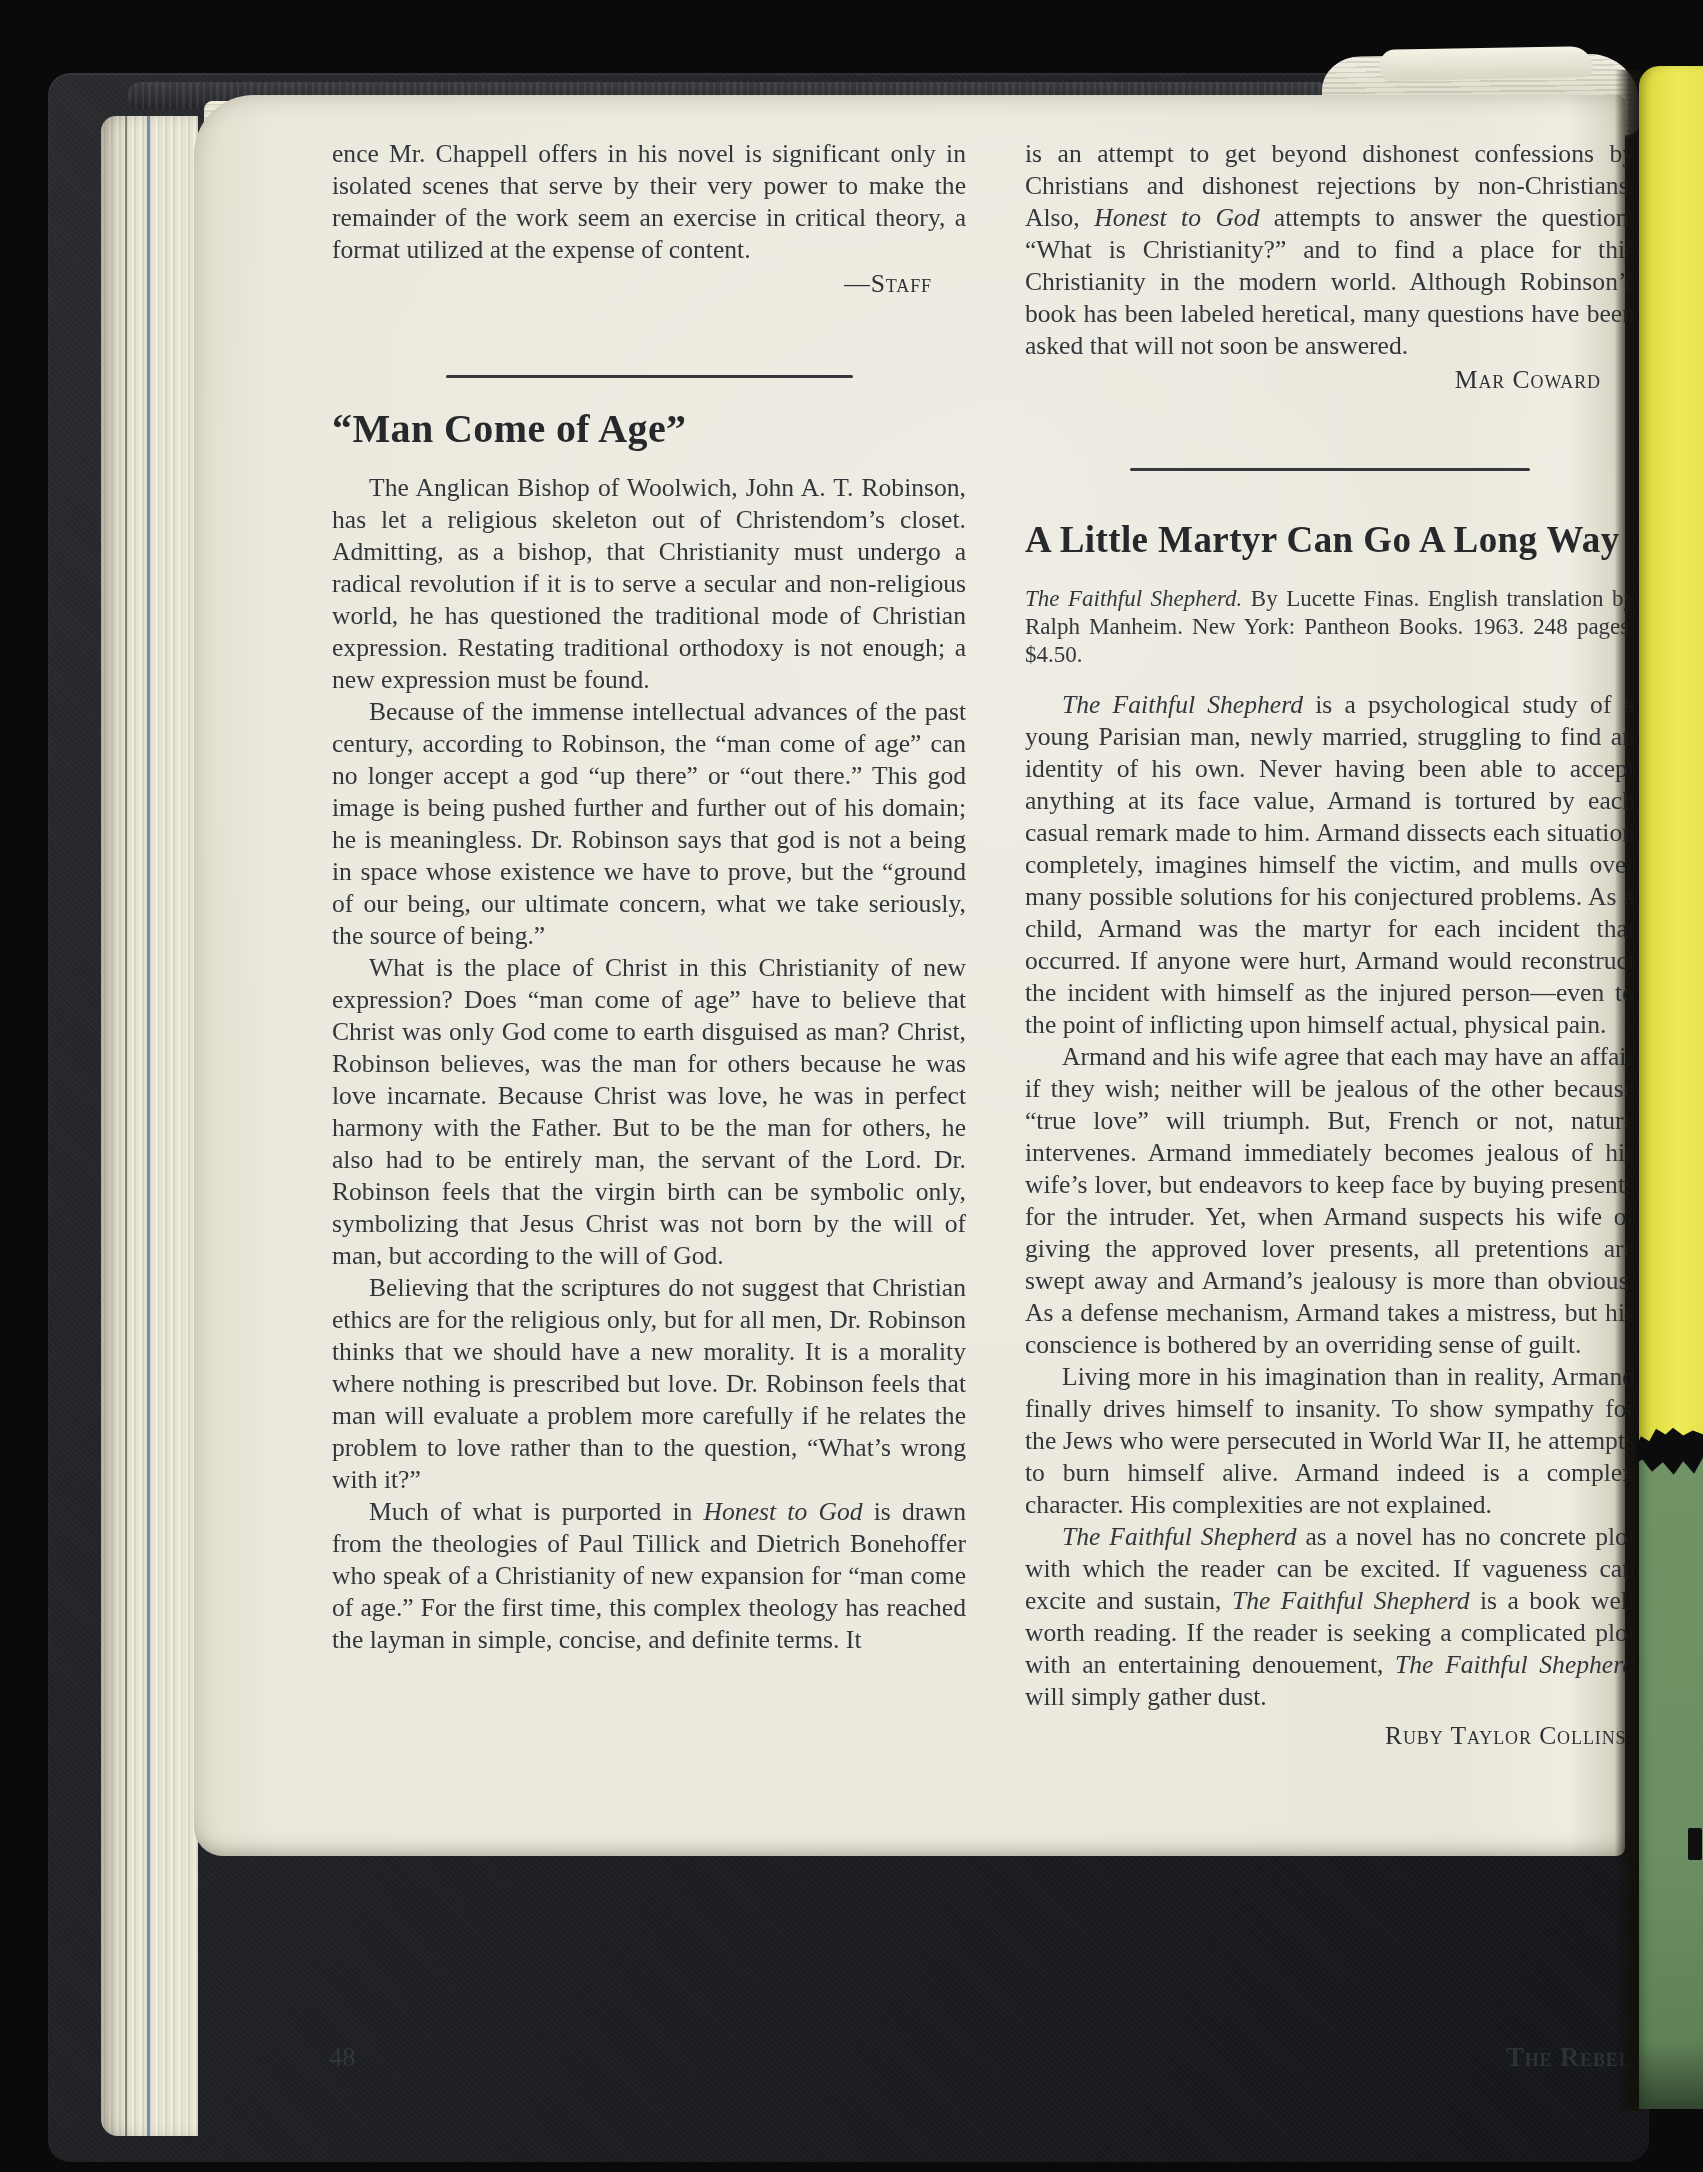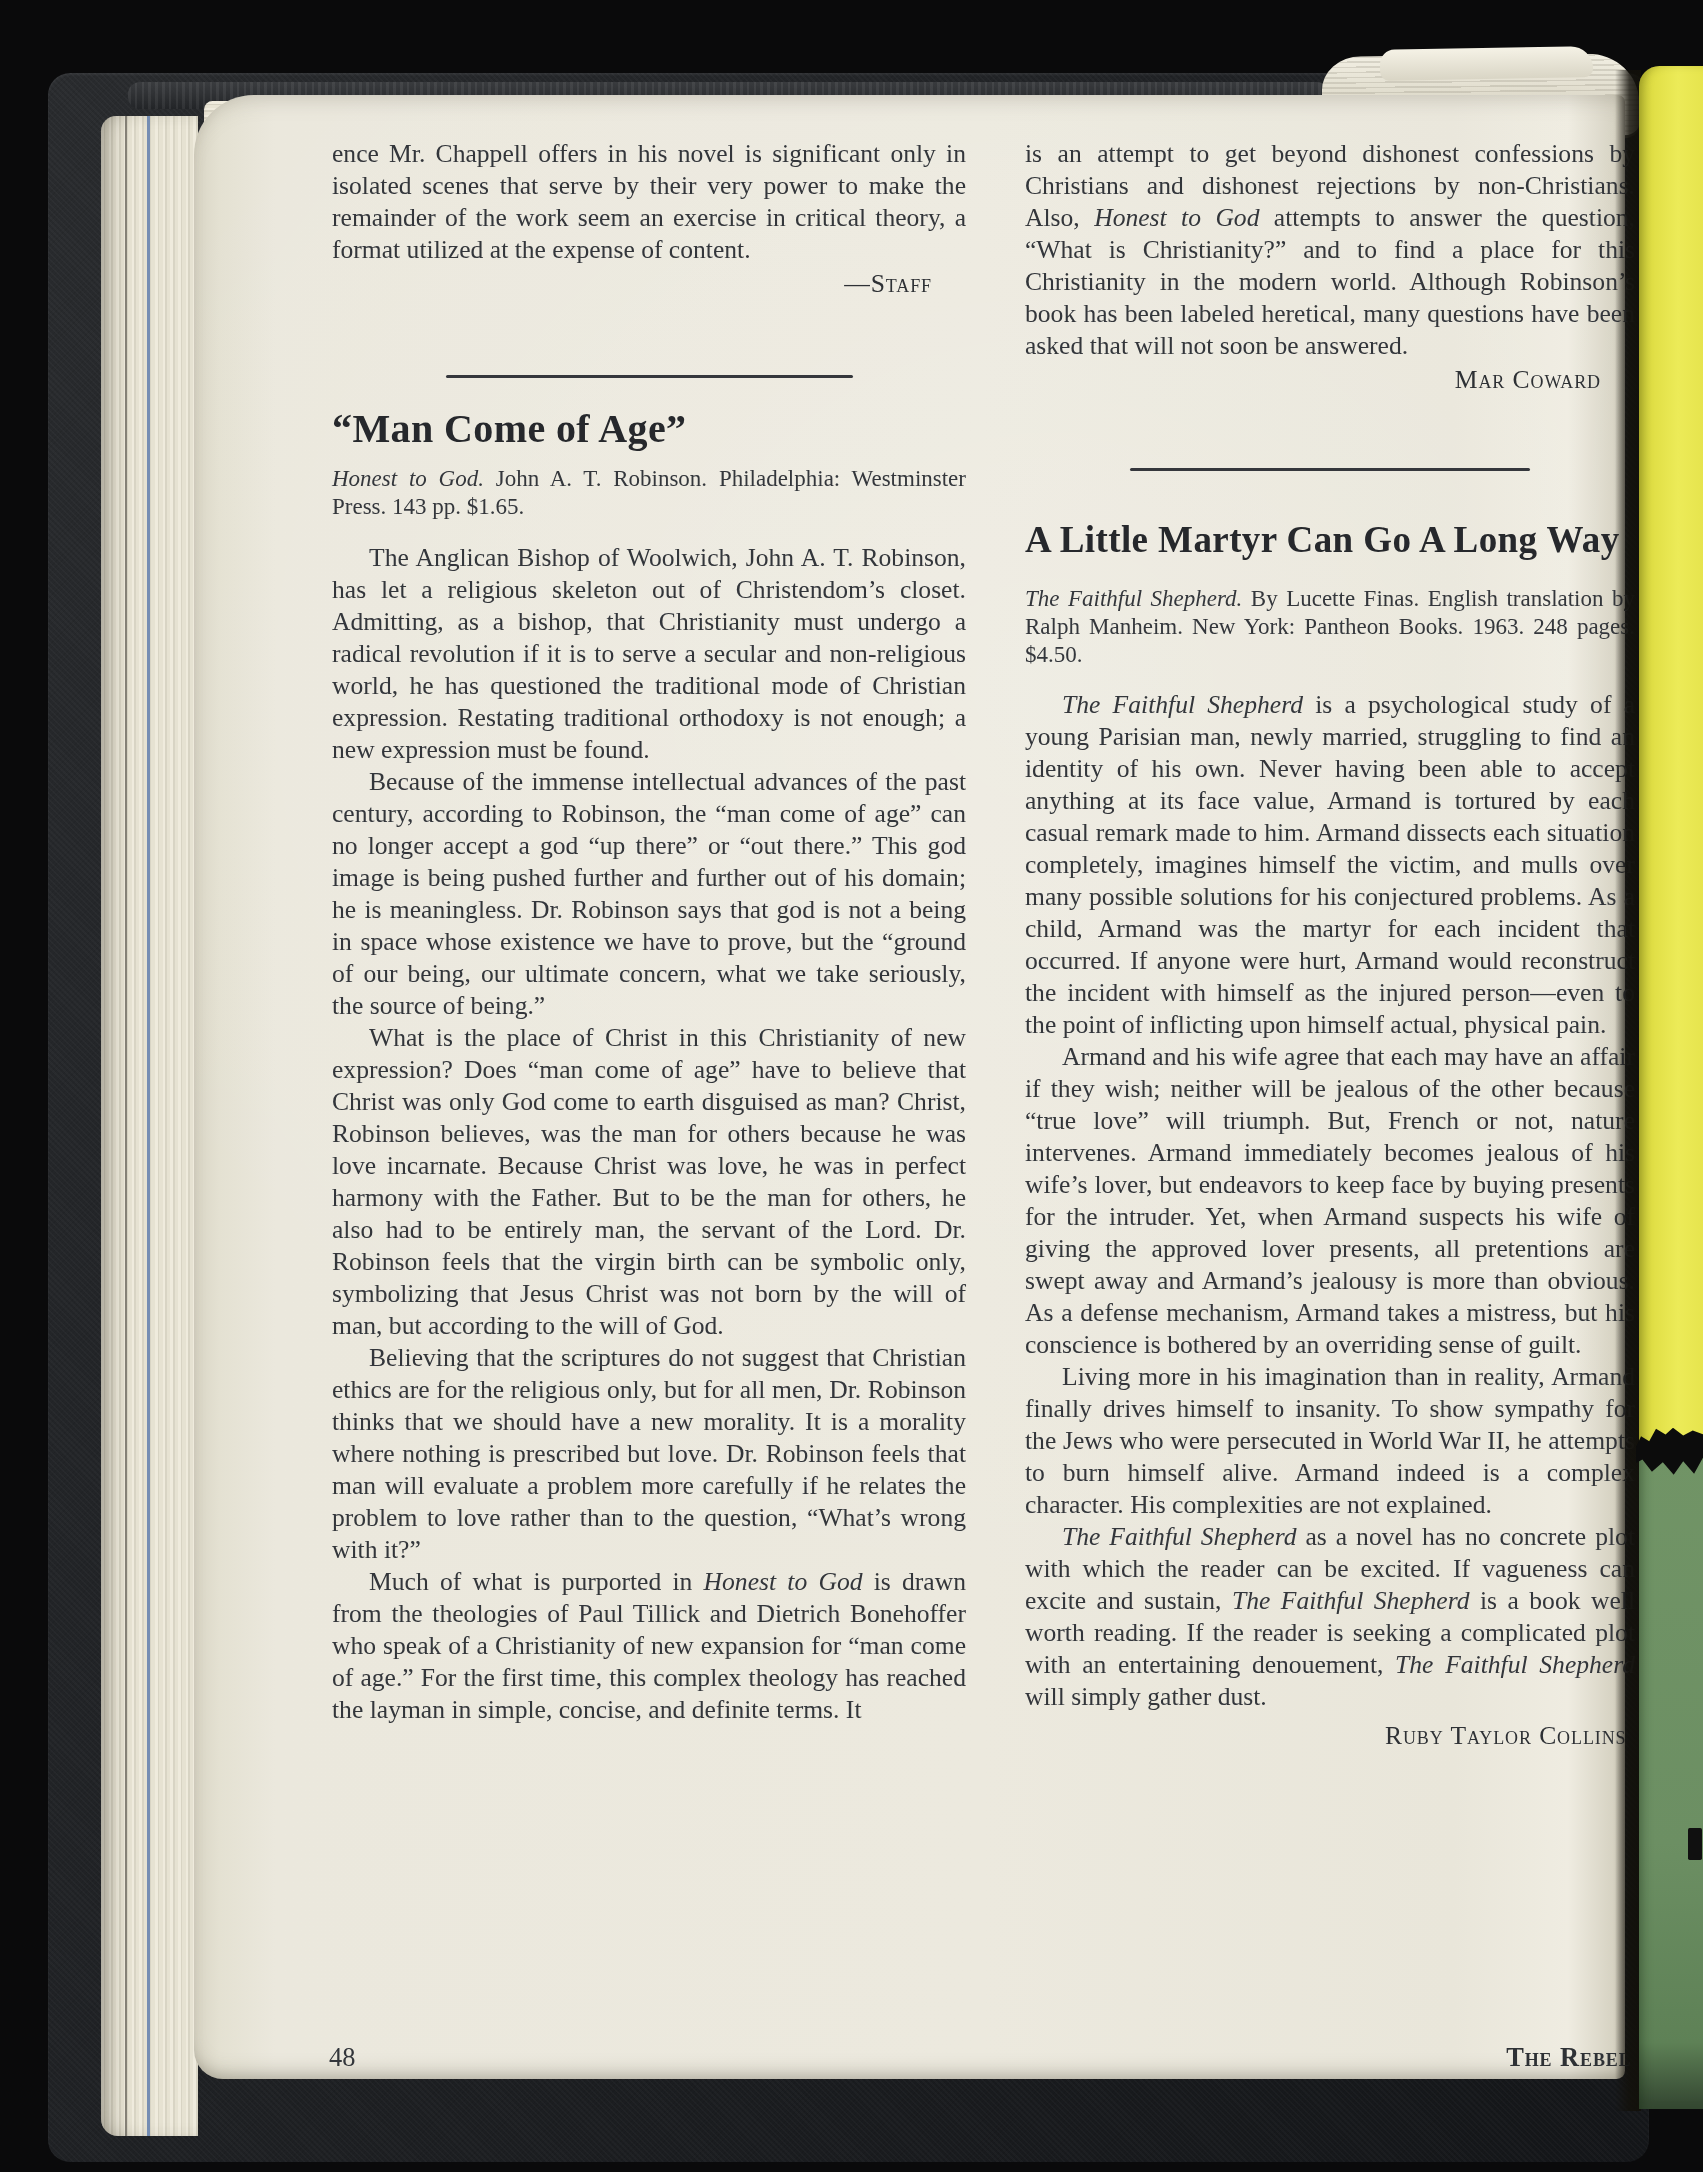--- a/index.html
+++ b/index.html
@@ -53,21 +53,21 @@
     box-shadow:0 2.6px 0 rgba(90,86,75,.6);
   }
   .curl-b{
     left:1380px;top:48px;width:213px;height:31px;transform:rotate(-1deg);
     border-radius:17px 25.6px 10.2px 10.2px;
     background:linear-gradient(180deg,#f5f2e6,#d9d5c5);
   }
 
   
   .sheet{
-    left:194px;top:95px;width:1431px;height:1984px;
+    left:194px;top:95px;width:1431px;height:1761px;
     border-radius:60px 6.8px 8.5px 29px;
     background:
       radial-gradient(120% 80% at 60% 30%, rgba(255,255,255,.18) 0%, rgba(255,255,255,0) 60%),
       linear-gradient(90deg,#d9d5c5 0px,#e4e1d2 25.6px,#ebe8dd 81px,#ece9de 55%,#e9e6da 88%,#efece1 96%,#d6d2c2 99.2%,#b7b3a3 100%);
     box-shadow: inset 0 -13.6px 20.4px -12px rgba(80,75,60,.5), inset 0 17px 22px -15.3px rgba(120,115,100,.35);
   }
   .gap-shadow{
     left:1615px;top:70px;width:25.6px;height:2041px;
     background:linear-gradient(90deg, rgba(18,16,10,0) 0%, rgba(18,16,10,.8) 55%, rgba(18,16,10,.95) 100%);
   }
@@ -145,21 +145,20 @@
 <div class="abs curl-a"></div>
 <div class="abs curl-b"></div>
 
 <div class="abs sheet">
 
   <div class="col col-left">
     <p class="cont">ence Mr. Chappell offers in his novel is significant only in isolated scenes that serve by their very power to make the remainder of the work seem an exercise in critical theory, a format utilized at the expense of content.</p>
     <div class="sig">—Staff</div>
     <div class="rule"></div>
     <h2 class="title t1">“Man Come of Age”</h2>
-    <p class="cite"><span class="it">Honest to God.</span><span> John A. T. Robinson. Philadelphia: Westminster Press. 143 pp. $1.65.</span></p>
     <p class="body pfirst"><span>The Anglican Bishop of Woolwich, John A. T. Robinson, has let a religious skeleton out of Christendom’s closet. Admitting, as a bishop, that Christianity must undergo a radical revolution if it is to serve a secular and non-religious world, he has questioned the traditional mode of Christian expression. Restating traditional orthodoxy is not enough; a new expression must be found.</span></p>
     <p class="body"><span>Because of the immense intellectual advances of the past century, according to Robinson, the “man come of age” can no longer accept a god “up there” or “out there.” This god image is being pushed further and further out of his domain; he is meaningless. Dr. Robinson says that god is not a being in space whose existence we have to prove, but the “ground of our being, our ultimate concern, what we take seriously, the source of being.”</span></p>
     <p class="body"><span>What is the place of Christ in this Christianity of new expression? Does “man come of age” have to believe that Christ was only God come to earth disguised as man? Christ, Robinson believes, was the man for others because he was love incarnate. Because Christ was love, he was in perfect harmony with the Father. But to be the man for others, he also had to be entirely man, the servant of the Lord. Dr. Robinson feels that the virgin birth can be symbolic only, symbolizing that Jesus Christ was not born by the will of man, but according to the will of God.</span></p>
     <p class="body"><span>Believing that the scriptures do not suggest that Christian ethics are for the religious only, but for all men, Dr. Robinson thinks that we should have a new morality. It is a morality where nothing is prescribed but love. Dr. Robinson feels that man will evaluate a problem more carefully if he relates the problem to love rather than to the question, “What’s wrong with it?”</span></p>
     <p class="body"><span>Much of what is purported in </span><span class="it">Honest to God</span><span> is drawn from the theologies of Paul Tillick and Dietrich Bonehoffer who speak of a Christianity of new expansion for “man come of age.” For the first time, this complex theology has reached the layman in simple, concise, and definite terms. It</span></p>
   </div>
 
   <div class="col col-right">
     <p class="cont"><span>is an attempt to get beyond dishonest confessions by Christians and dishonest rejections by non-Christians. Also, </span><span class="it">Honest to God</span><span> attempts to answer the question, “What is Christianity?” and to find a place for this Christianity in the modern world. Although Robinson’s book has been labeled heretical, many questions have been asked that will not soon be answered.</span></p>
     <div class="sig">Mar Coward</div>

